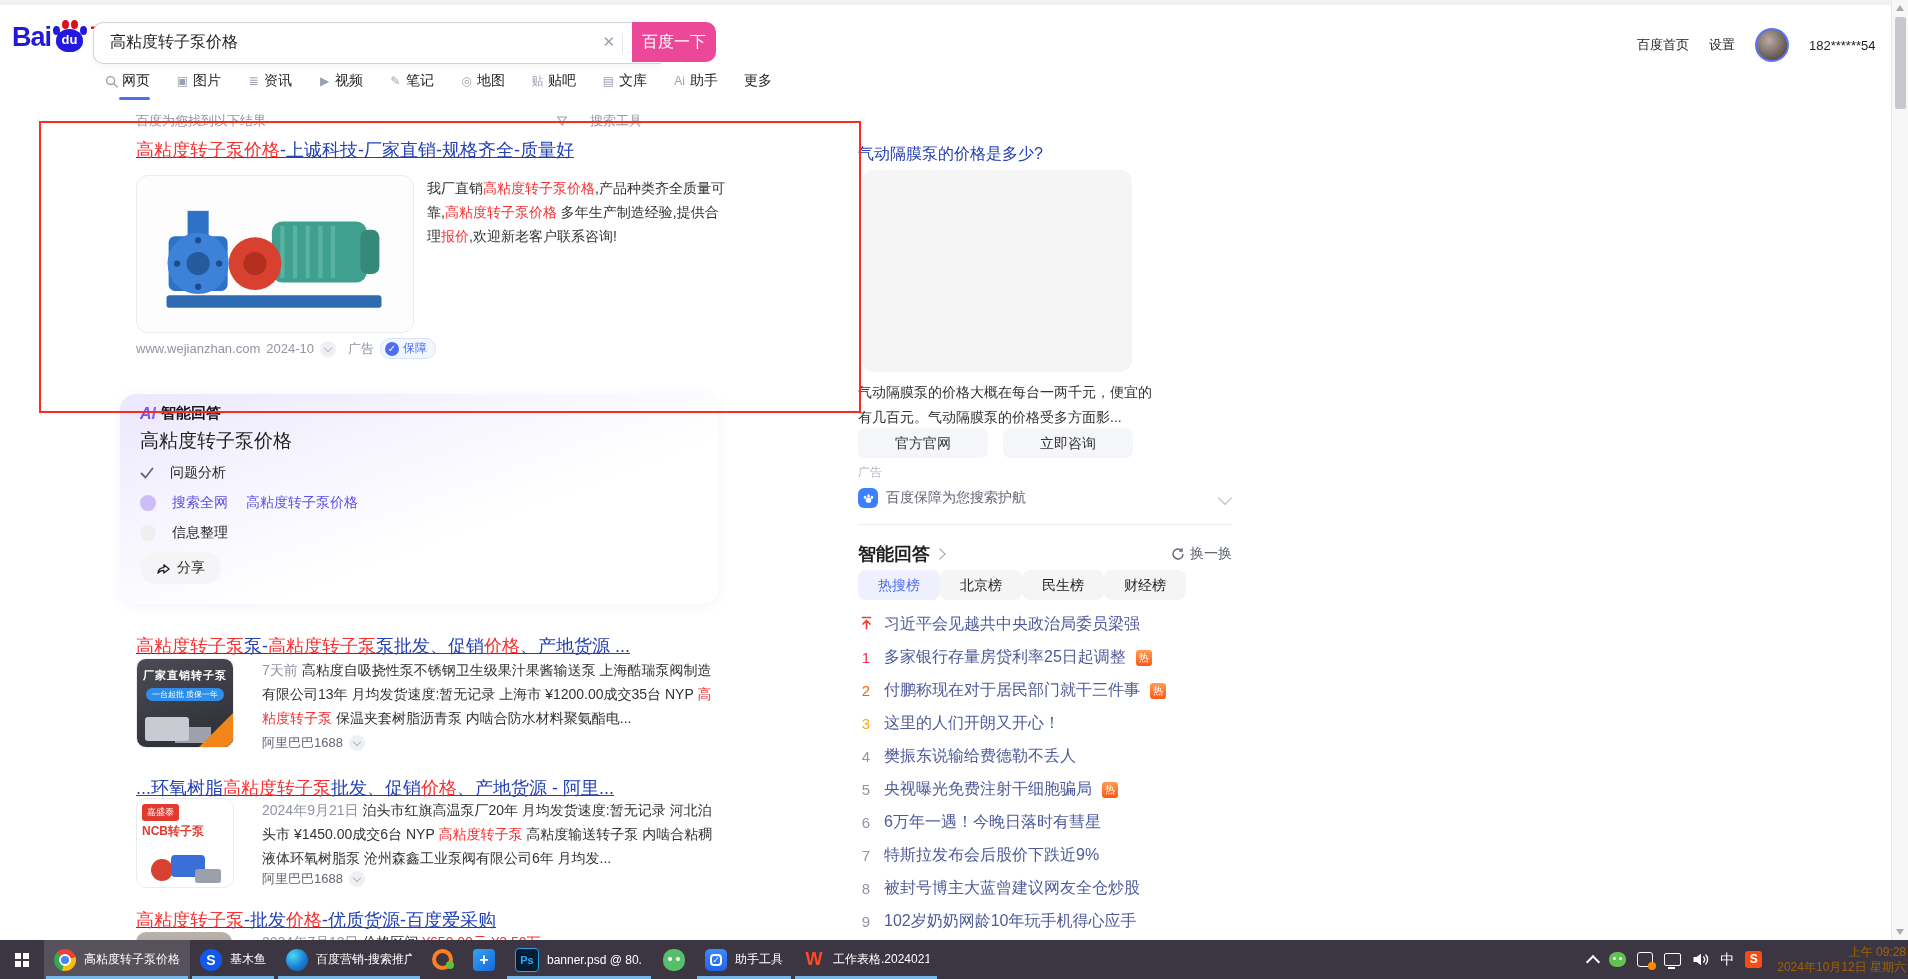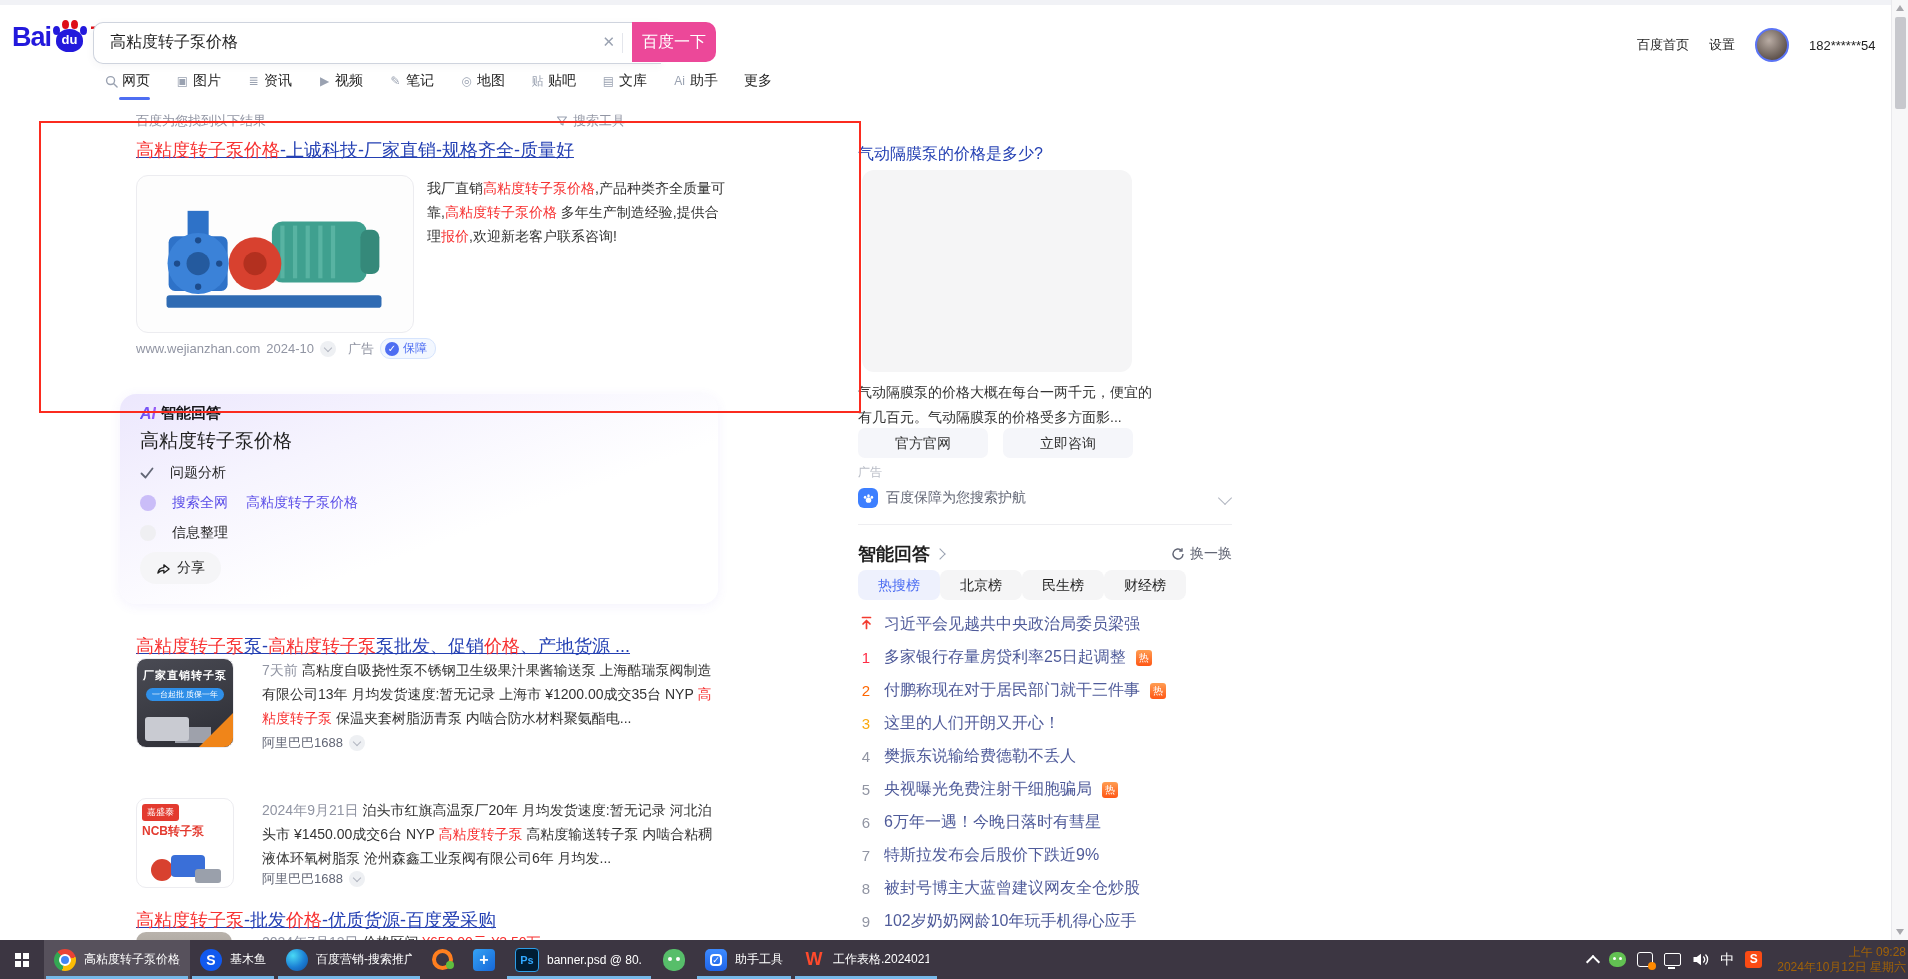--- a/index.html
+++ b/index.html
@@ -26,21 +26,21 @@
   .sbtn{left:632px;top:22px;width:84px;height:40px;background:#ec4899;color:#fff;font-size:16px;border:none;border-radius:0 10px 10px 0;text-align:center;line-height:40px;cursor:pointer;}
   .topright{left:1637px;top:28px;display:flex;align-items:center;gap:20px;font-size:13px;color:#1f1f1f;}
   .topright .lk{cursor:pointer;white-space:nowrap;}
   .avatar{width:30px;height:30px;border-radius:50%;border:2px solid #5b74f5;background:radial-gradient(circle at 40% 35%,#b9aca4,#5c5049 75%);cursor:pointer;}
   .tabs{left:105px;top:72px;display:flex;gap:26px;font-size:14px;color:#1f1f1f;align-items:center;}
   .tab{display:flex;align-items:center;gap:4px;cursor:pointer;position:relative;padding-bottom:10px;}
   .tab .ico{color:#9aa2b1;font-size:12px;min-width:13px;display:inline-flex;align-items:center;justify-content:center;}
   .tab.active::after{content:"";position:absolute;left:14px;right:0;bottom:0;height:3px;border-radius:2px;background:#4e6ef2;}
   
   .meta-found{left:136px;top:112px;font-size:13px;color:#9195a3;}
-  .meta-tools{left:556px;top:112px;display:flex;gap:5px;align-items:center;font-size:13px;color:#9195a3;cursor:pointer;}
+  .meta-tools{left:556px;top:112px;display:flex;gap:22px;align-items:center;font-size:13px;color:#9195a3;cursor:pointer;}
   
   .redbox{left:39px;top:121px;width:818px;height:288px;border:2px solid #fb2b1f;z-index:60;pointer-events:none;}
   
   .r-title{font-size:18px;color:#2440b3;text-decoration:underline;cursor:pointer;white-space:nowrap;}
   .seg-hl{color:#f73131;}
   .seg-muted{color:#9195a3;}
   .r-desc{font-size:14px;color:#333;line-height:24px;}
   .src-row{display:flex;align-items:center;gap:6px;font-size:13px;color:#626675;}
   .chev-circle{width:16px;height:16px;border-radius:50%;background:#eef0f3;position:relative;cursor:pointer;}
   .chev-circle::after{content:"";position:absolute;left:5px;top:4px;width:5px;height:5px;border-right:1.5px solid #b2b6c1;border-bottom:1.5px solid #b2b6c1;transform:rotate(45deg);}
@@ -330,20 +330,21 @@
     <div class="bdg">一台起批 质保一年</div>
     <div class="machine"></div>
     <div class="corner"></div>
   </div>
   <div class="abs r-desc r2-desc"><span class="seg-muted">7天前 </span><span>高粘度自吸挠性泵不锈钢卫生级果汁果酱输送泵 上海酷瑞泵阀制造有限公司13年 月均发货速度:暂无记录 上海市 ¥1200.00成交35台 NYP </span><span class="seg-hl">高粘度转子泵</span><span> 保温夹套树脂沥青泵 内啮合防水材料聚氨酯电...</span></div>
   <div class="abs src-row r2-src">
     <span>阿里巴巴1688</span>
     <span class="chev-circle"></span>
   </div>
 
+  <div class="abs r-title r3-title"><span>...环氧树脂</span><span class="seg-hl">高粘度转子泵</span><span>批发、促销</span><span class="seg-hl">价格</span><span>、产地货源 - 阿里...</span></div>
   <div class="thumb-sm th-white r3-thumb">
     <div class="brand">嘉盛泰</div>
     <div class="l1">NCB转子泵</div>
     <div class="pumpB"></div>
     <div class="pumpA"></div>
     <div class="pumpC"></div>
   </div>
   <div class="abs r-desc r3-desc"><span class="seg-muted">2024年9月21日 </span><span>泊头市红旗高温泵厂20年 月均发货速度:暂无记录 河北泊头市 ¥1450.00成交6台 NYP </span><span class="seg-hl">高粘度转子泵</span><span> 高粘度输送转子泵 内啮合粘稠液体环氧树脂泵 沧州森鑫工业泵阀有限公司6年 月均发...</span></div>
   <div class="abs src-row r3-src">
     <span>阿里巴巴1688</span>

